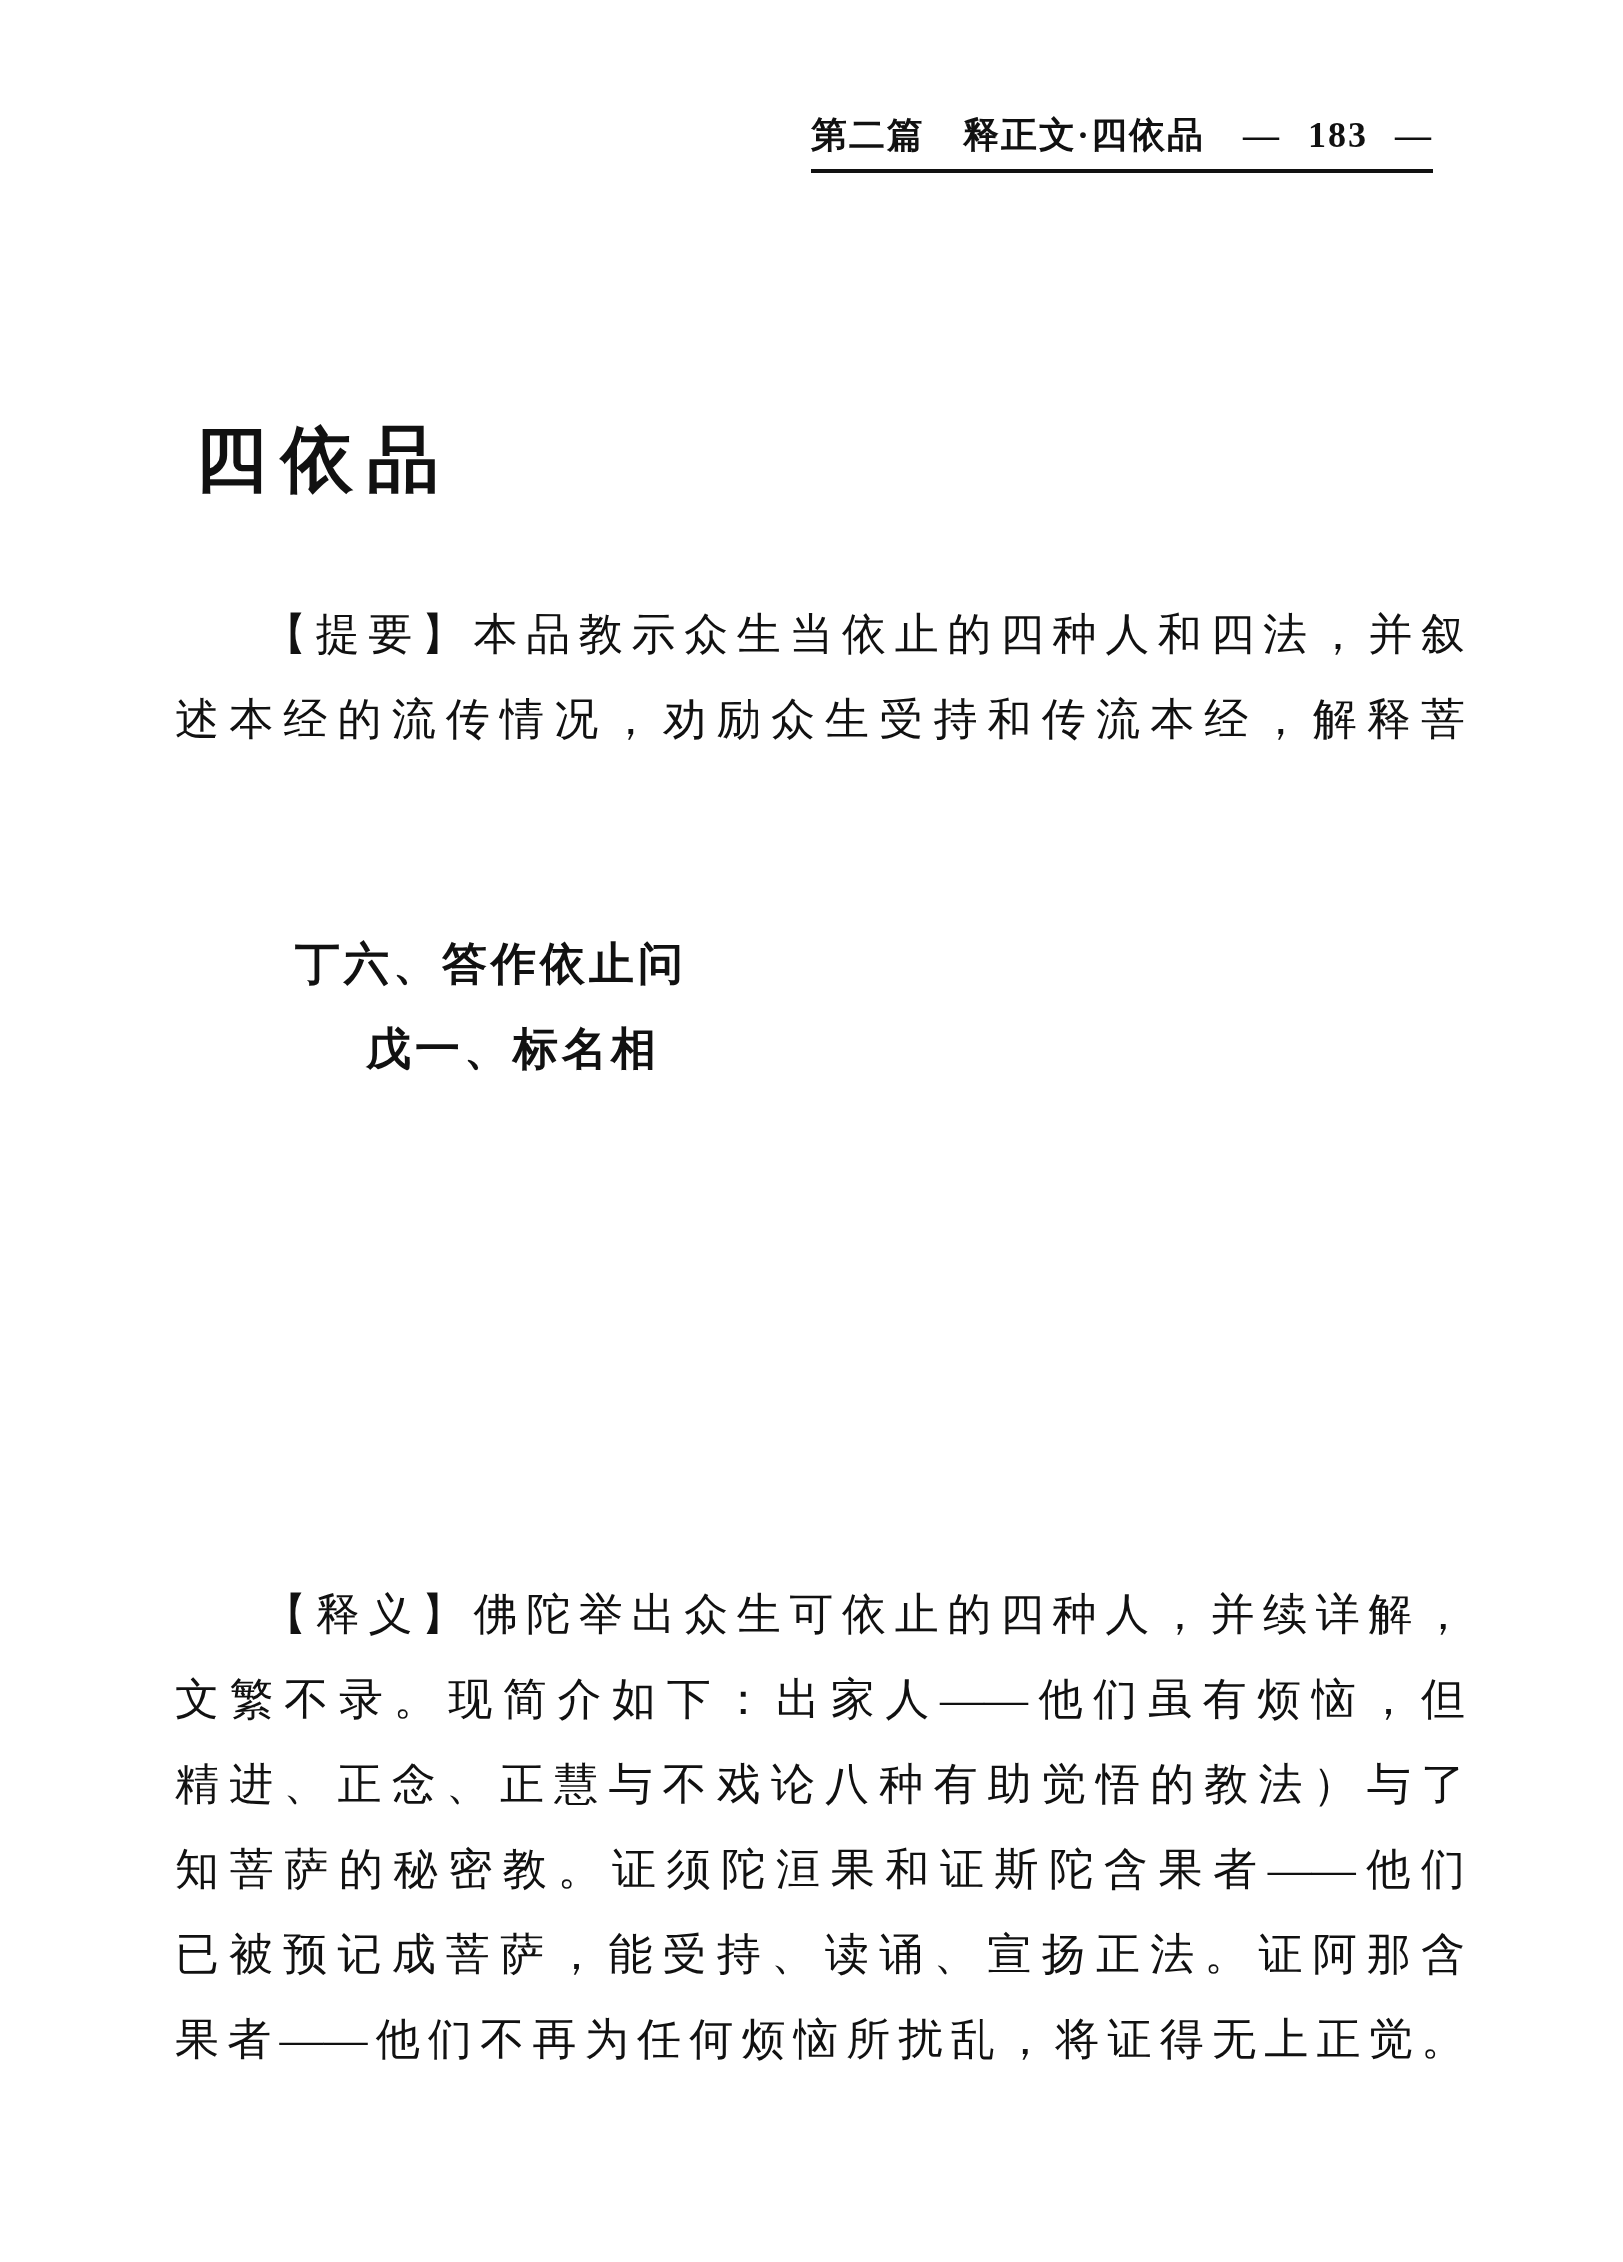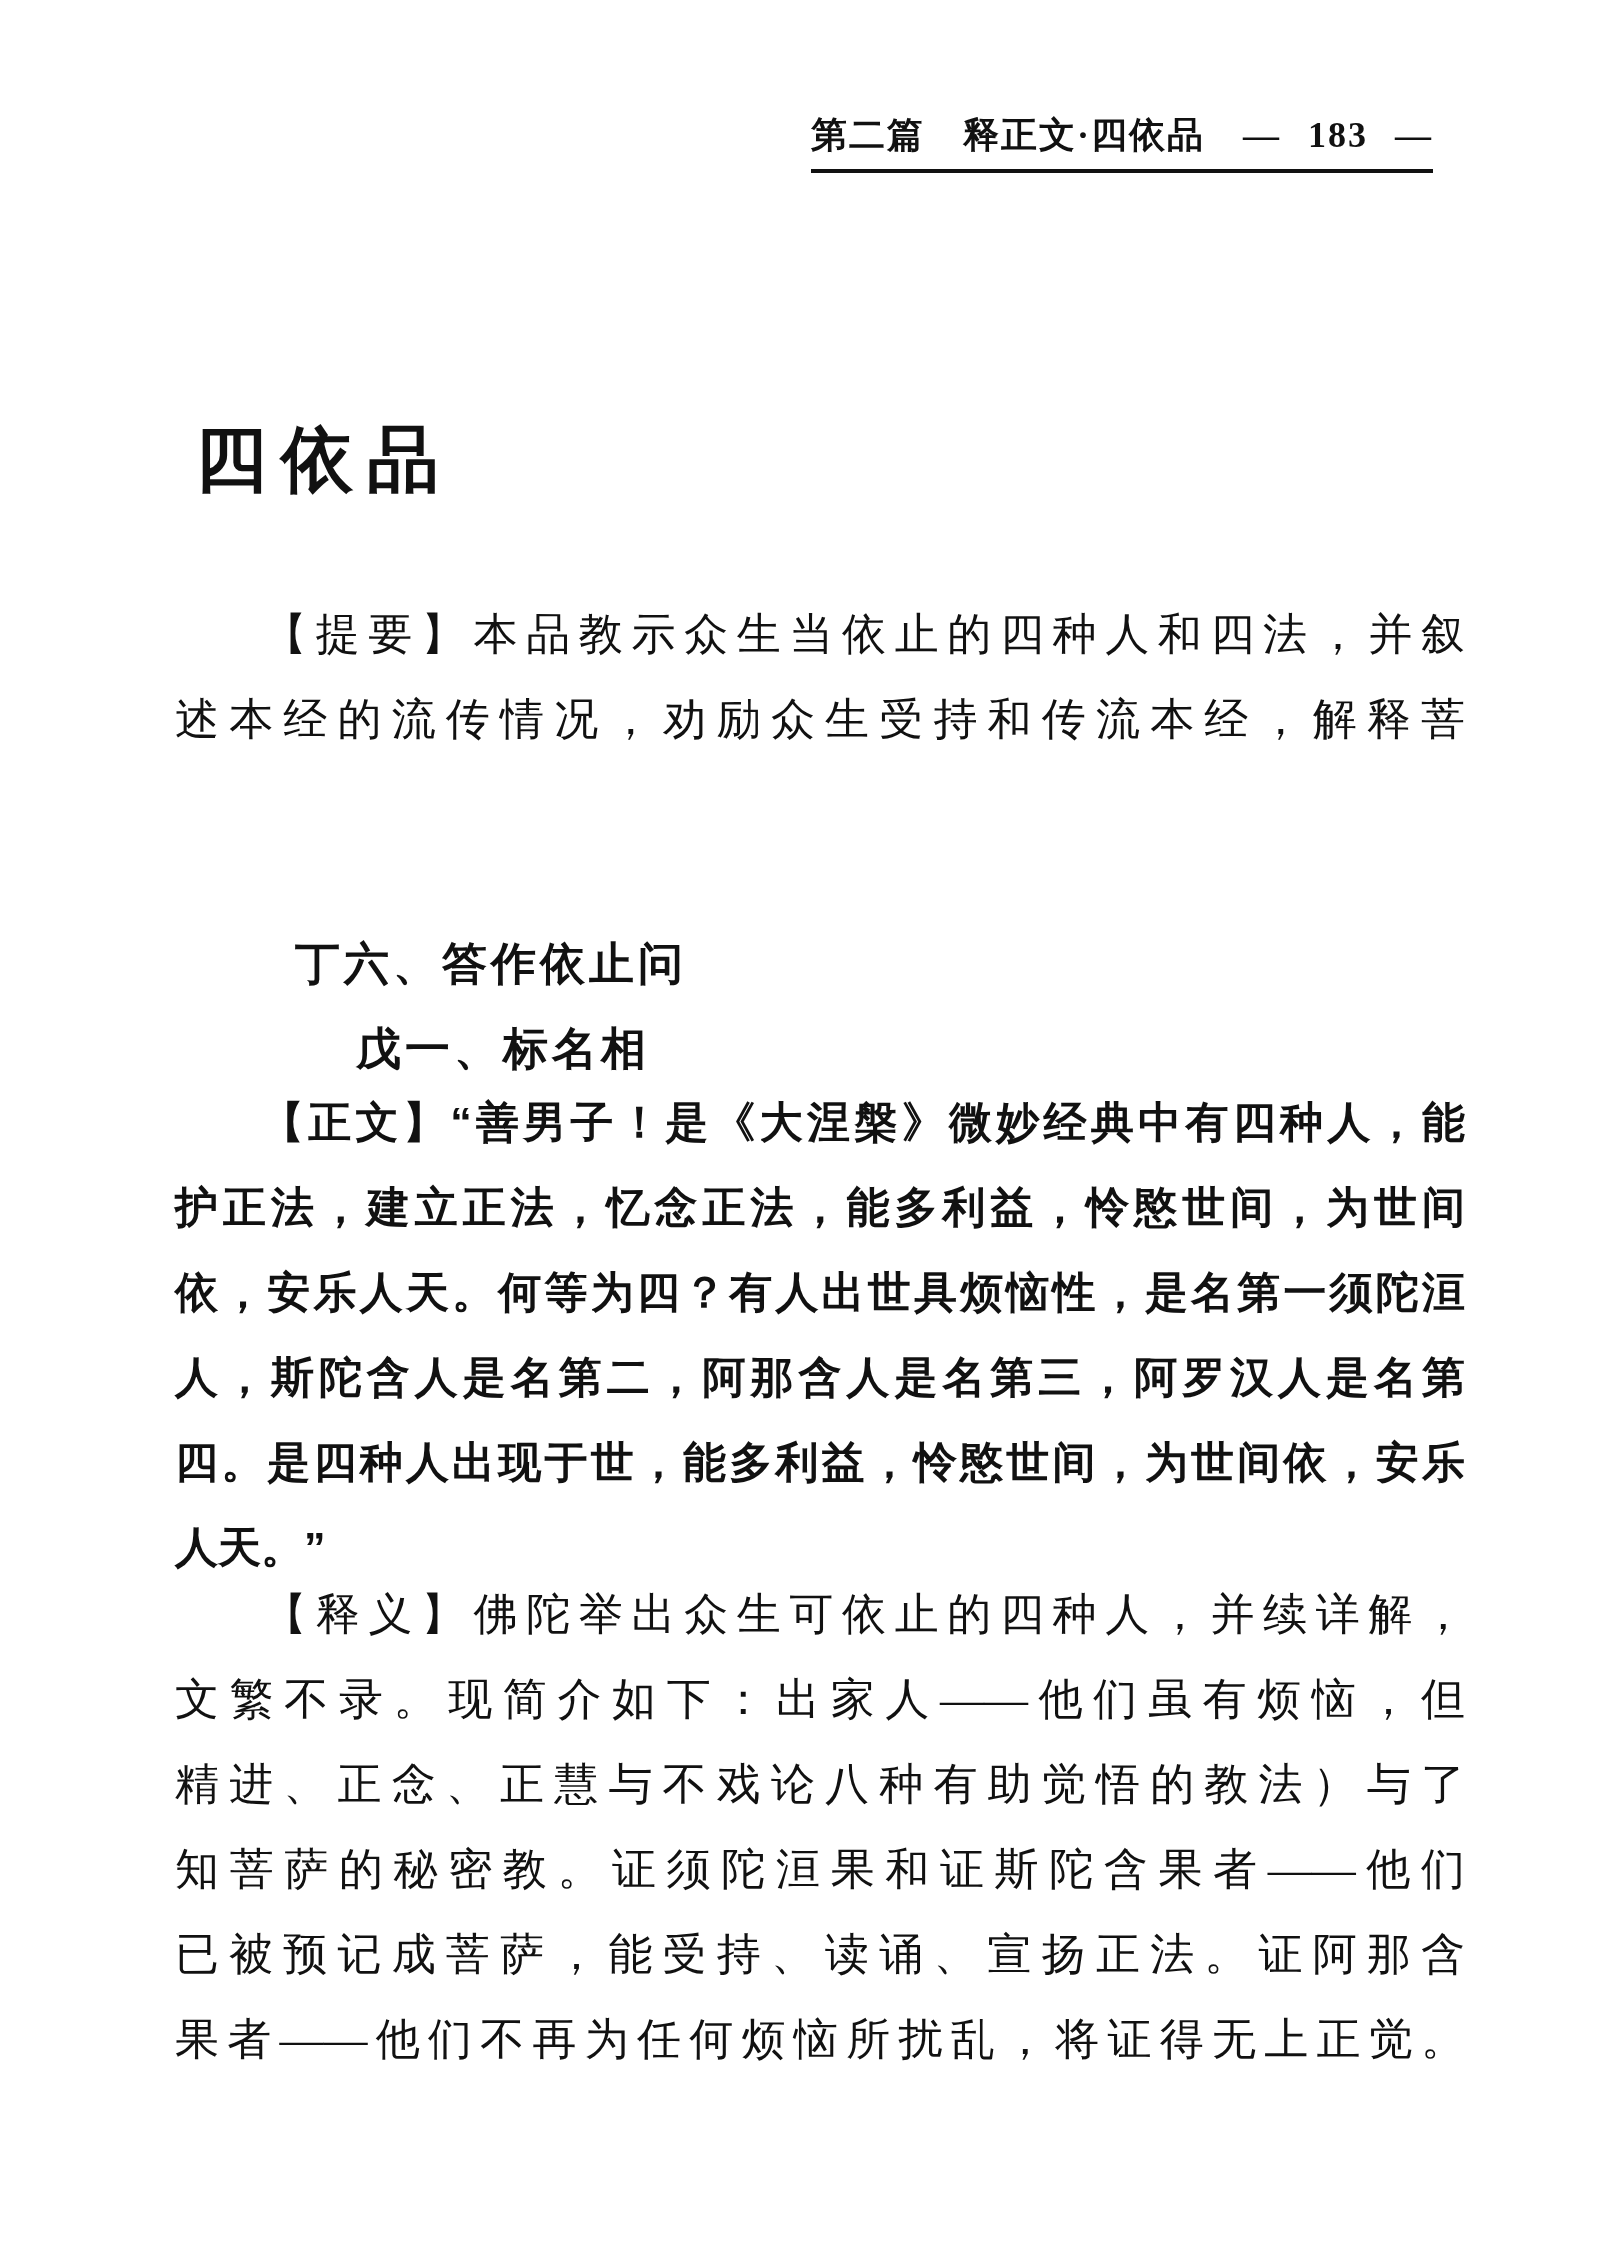--- a/index.html
+++ b/index.html
@@ -70,21 +70,21 @@
   
   .sci-heading {
     position: absolute;
     font-size: 45px;
     font-weight: bold;
     line-height: 85px;
     letter-spacing: 4px;
     font-family: Liberation Mono, monospace;
   }
   .heading-1 { top: 925px;  left: 295px; }
-  .heading-2 { top: 1010px; left: 356px; }
+  .heading-2 { top: 1010px; left: 366px; }
 
   
   .summary-block    { top: 592px; }
   .scripture-block  { top: 1080px; }
   .commentary-block { top: 1572px; }
 </style>
 </head>
 <body>
 
 <div class="page">
@@ -96,28 +96,20 @@
   <h1 class="chapter-title">四依品</h1>
 
   <div class="textblock serif-par summary-block">
     <div class="ln first">【提要】本品教示众生当依止的四种人和四法，并叙</div>
     <div class="ln">述本经的流传情况，劝励众生受持和传流本经，解释菩</div>
   </div>
 
   <div class="sci-heading heading-1">丁六、答作依止问</div>
   <div class="sci-heading heading-2">戊一、标名相</div>
 
-  <div class="textblock bold-par scripture-block">
-    <div class="ln first">【正文】“善男子！是《大涅槃》微妙经典中有四种人，能</div>
-    <div class="ln">护正法，建立正法，忆念正法，能多利益，怜愍世间，为世间</div>
-    <div class="ln">依，安乐人天。何等为四？有人出世具烦恼性，是名第一须陀洹</div>
-    <div class="ln">人，斯陀含人是名第二，阿那含人是名第三，阿罗汉人是名第</div>
-    <div class="ln">四。是四种人出现于世，能多利益，怜愍世间，为世间依，安乐</div>
-    <div class="ln short">人天。”</div>
-  </div>
 
   <div class="textblock serif-par commentary-block">
     <div class="ln first">【释义】佛陀举出众生可依止的四种人，并续详解，</div>
     <div class="ln">文繁不录。现简介如下：出家人——他们虽有烦恼，但</div>
     <div class="ln">精进、正念、正慧与不戏论八种有助觉悟的教法）与了</div>
     <div class="ln">知菩萨的秘密教。证须陀洹果和证斯陀含果者——他们</div>
     <div class="ln">已被预记成菩萨，能受持、读诵、宣扬正法。证阿那含</div>
     <div class="ln">果者——他们不再为任何烦恼所扰乱，将证得无上正觉。</div>
   </div>
 

